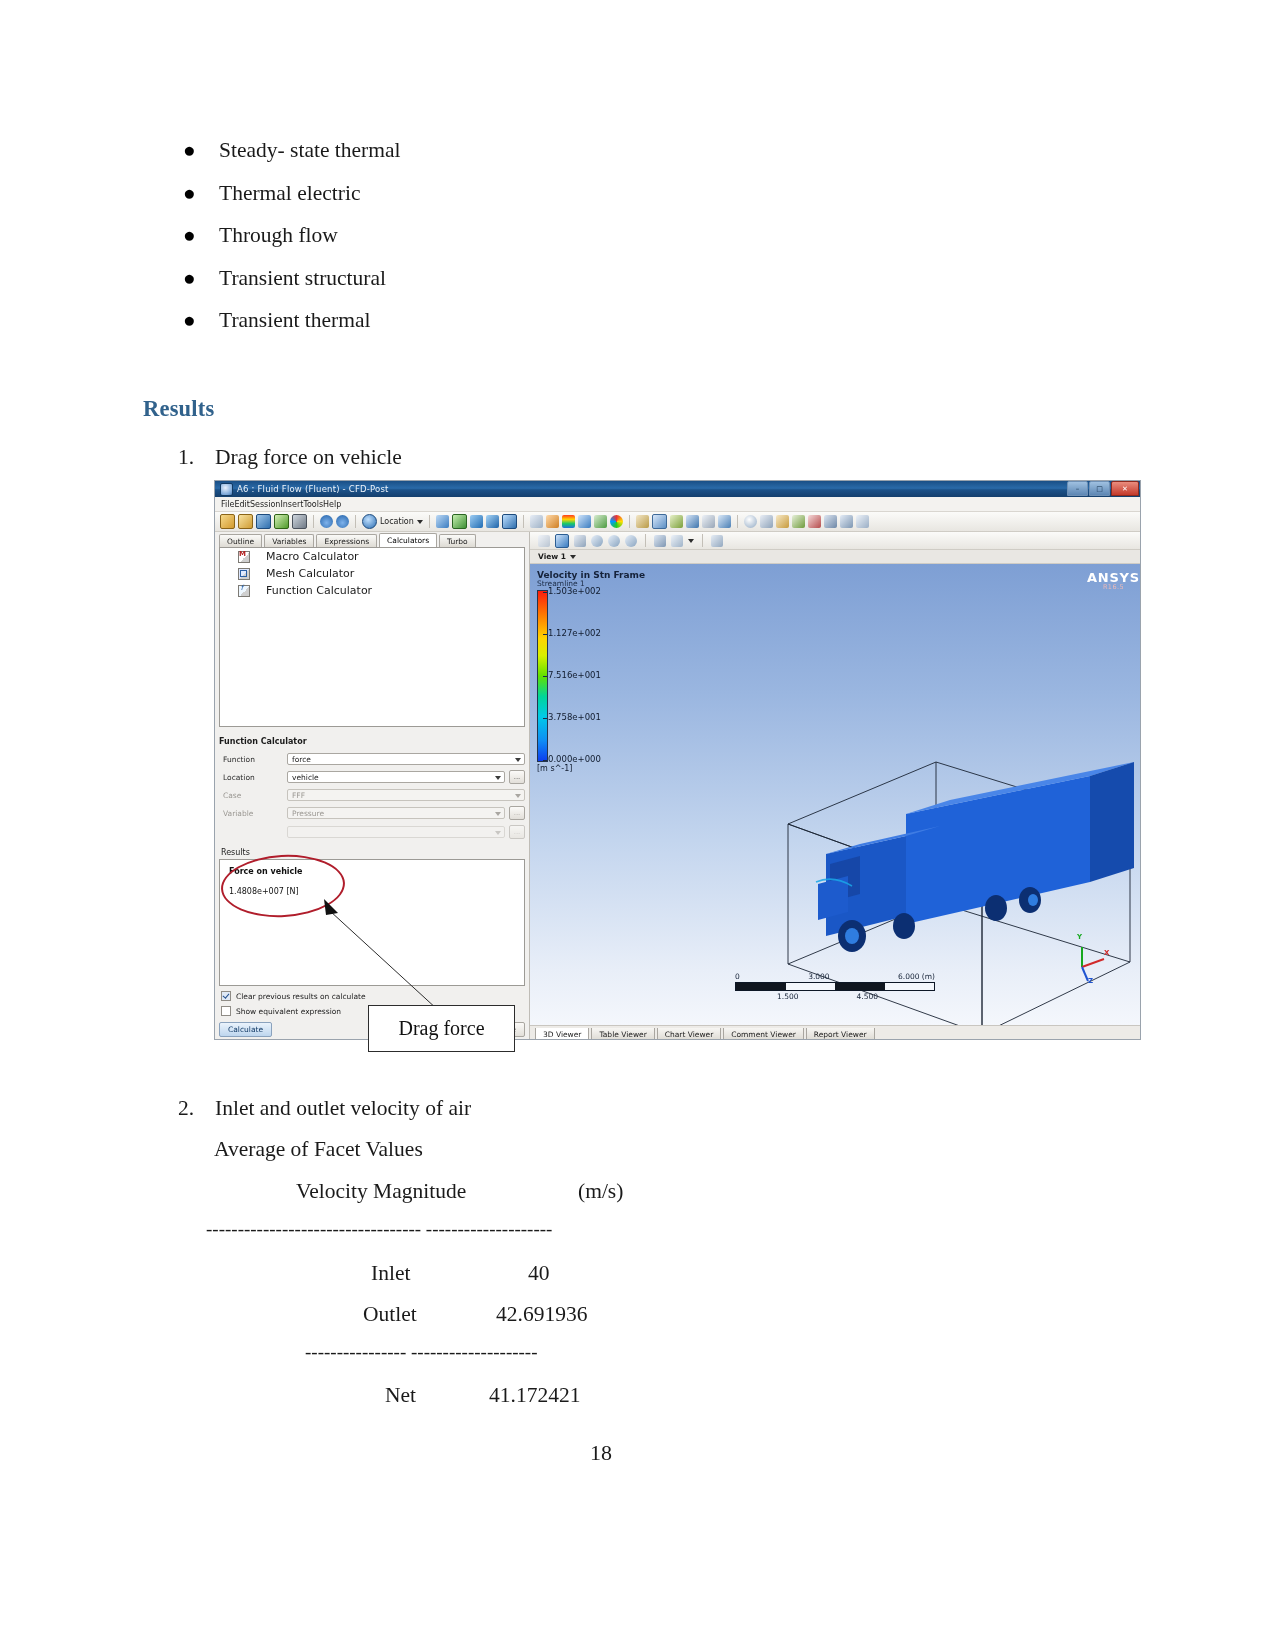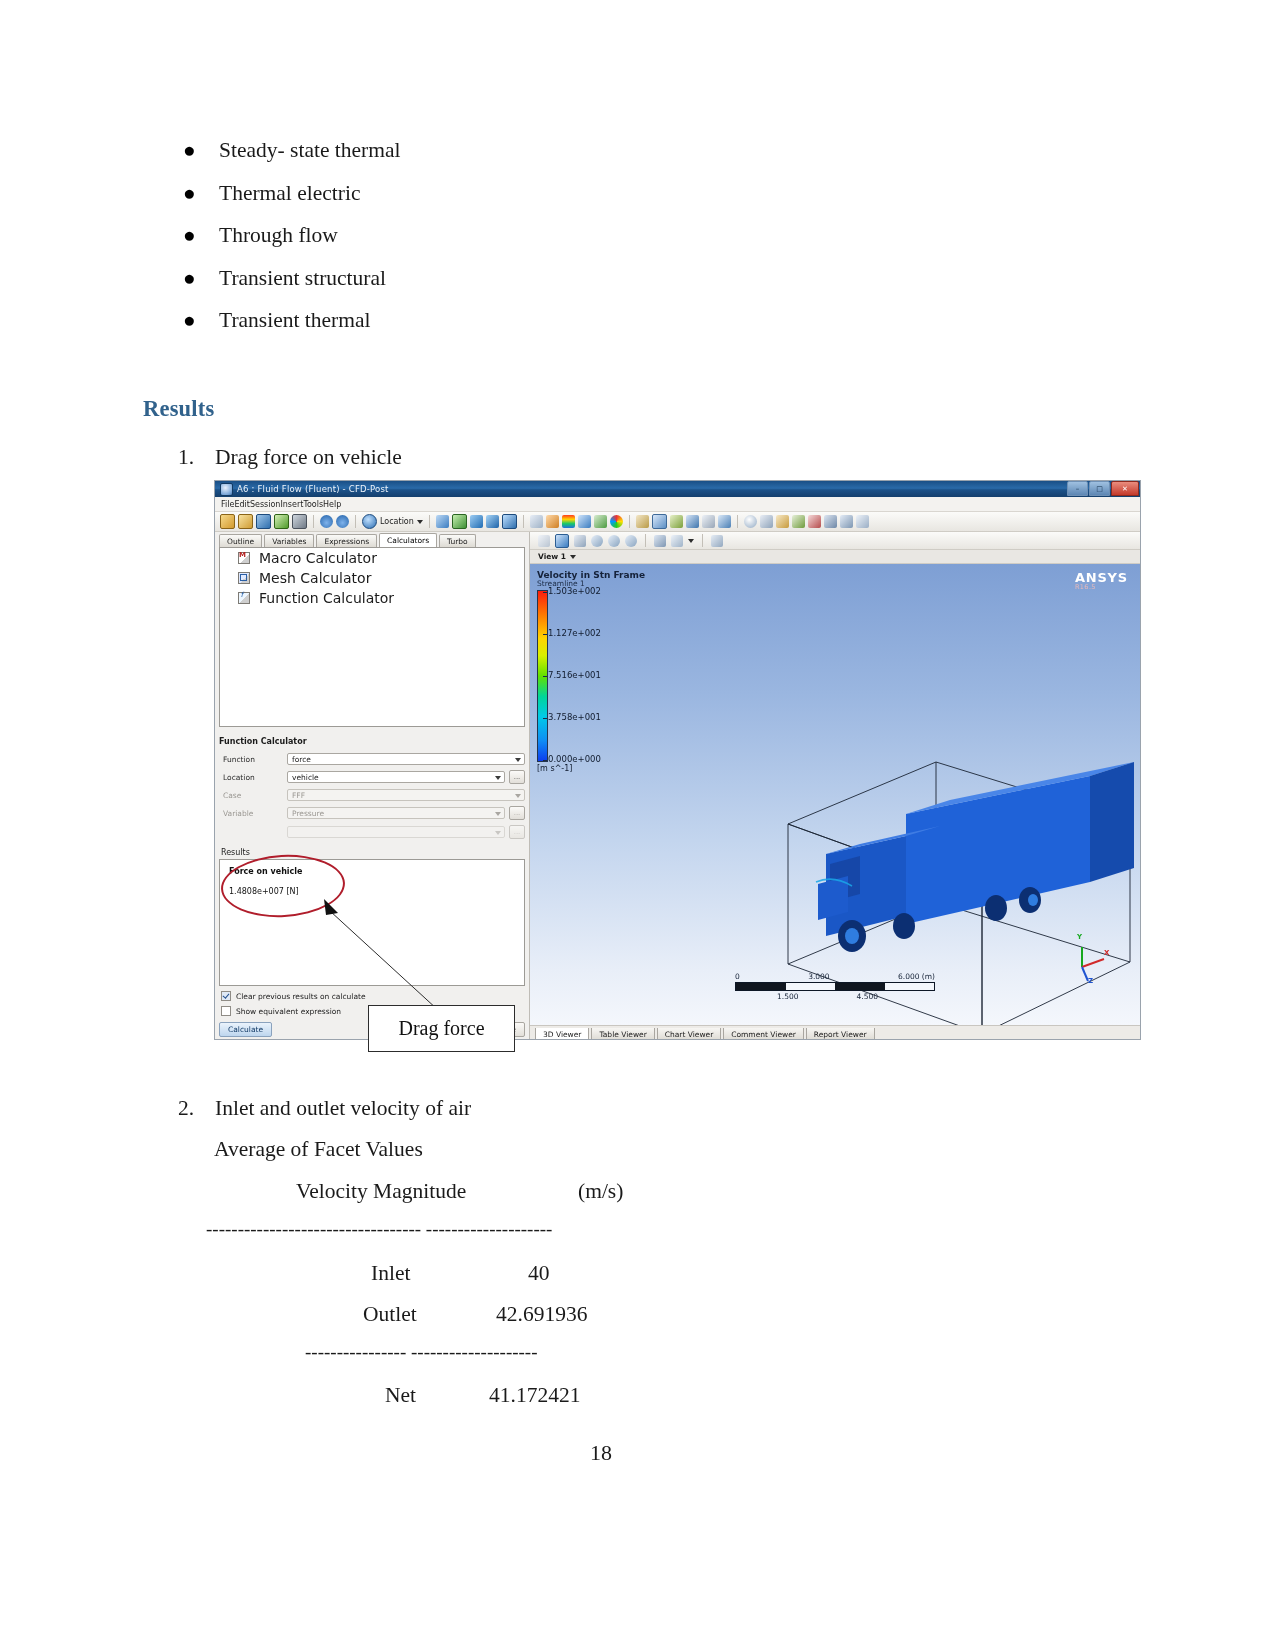--- a/index.html
+++ b/index.html
@@ -86,21 +86,21 @@
   .left-panel{width:314px;flex:none;background:#f1f0ee;border-right:1px solid #bfbcb6;display:flex;flex-direction:column;}
   .right-panel{flex:1;background:#ecebe8;display:flex;flex-direction:column;}
 
   
   .tabstrip{height:15px;display:flex;align-items:flex-end;padding-left:4px;gap:2px;background:#f1f0ee;}
   .tab{font-size:7.5px;padding:1.5px 7px 1.5px;border:1px solid #a9a6a0;border-bottom:none;
     border-radius:2px 2px 0 0;background:linear-gradient(to bottom,#fafaf8,#dedbd4);color:#1b1b1b;}
   .tab.active{background:#ffffff;padding-bottom:2.5px;color:#000;}
 
   .tree{flex:none;height:178px;background:#ffffff;border:1px solid #9c9a95;margin:0 4px;}
-  .tree-row{display:flex;align-items:center;gap:9px;padding:2px 0 2px 18px;font-size:14px;color:#1b1b1b;}
+  .tree-row{display:flex;align-items:center;gap:16px;padding:2px 0 2px 18px;font-size:11px;color:#1b1b1b;}
   .tree-ico{width:10px;height:10px;flex:none;border:1px solid #7d7a74;background:#fff;position:relative;}
   .tree-ico.m{background:linear-gradient(135deg,#fff 55%,#cfcfcf 55%);}
   .tree-ico.m:after{content:"M";position:absolute;left:0;top:-2px;font-size:7px;color:#b32020;font-weight:bold;}
   .tree-ico.mesh{background:linear-gradient(135deg,#dfe9ff 55%,#cfcfcf 55%);}
   .tree-ico.mesh:after{content:"";position:absolute;left:1px;top:1px;width:5px;height:5px;border:1px solid #2b5fa5;}
   .tree-ico.fx{background:linear-gradient(135deg,#eef7ff 55%,#cfcfcf 55%);}
   .tree-ico.fx:after{content:"f";position:absolute;left:2px;top:-2px;font-size:7px;color:#1b58a5;font-style:italic;}
 
   
   .fc{margin:10px 4px 0 4px;flex:1;display:flex;flex-direction:column;position:relative;}
@@ -153,21 +153,21 @@
   .legend-wrap{display:flex;margin-top:2px;}
   .colorbar{width:11px;height:172px;flex:none;
     background:linear-gradient(to bottom,#fb1c0d 0%,#fe7a00 14%,#ffd400 28%,#d8f000 38%,#62e000 50%,
                                #00d59a 62%,#00c9e8 74%,#0f8df4 88%,#0c3df0 100%);
     border:1px solid #23344e;box-sizing:border-box;}
   .ticks{position:relative;width:90px;}
   .tick{position:absolute;left:0;font-size:8.5px;color:#101b2e;white-space:nowrap;}
   .tick:before{content:"";position:absolute;left:-5px;top:6px;width:4px;height:1px;background:#1b2b46;}
   .units{font-size:8px;color:#101b2e;margin-top:2px;}
 
-  .ansys{position:absolute;right:12px;top:6px;text-align:left;}
+  .ansys{position:absolute;right:0;top:6px;text-align:center;}
   .ansys .a1{font-size:13px;font-weight:bold;color:#ffffff;letter-spacing:.8px;}
   .ansys .a2{font-size:6.5px;color:#e8b9b9;letter-spacing:.4px;margin-top:-2px;}
 
   .scalebar{position:absolute;left:0;right:0;bottom:24px;display:flex;justify-content:center;}
   .sb-inner{width:200px;position:relative;}
   .sb-top{display:flex;justify-content:space-between;font-size:7.5px;color:#142136;padding:0 0 1px 0;}
   .sb-bar{height:7px;display:flex;border:1px solid #0d1726;}
   .sb-bar div{flex:1;}
   .sb-bar .b{background:#10161f;}
   .sb-bar .w{background:#f4f7fc;}

